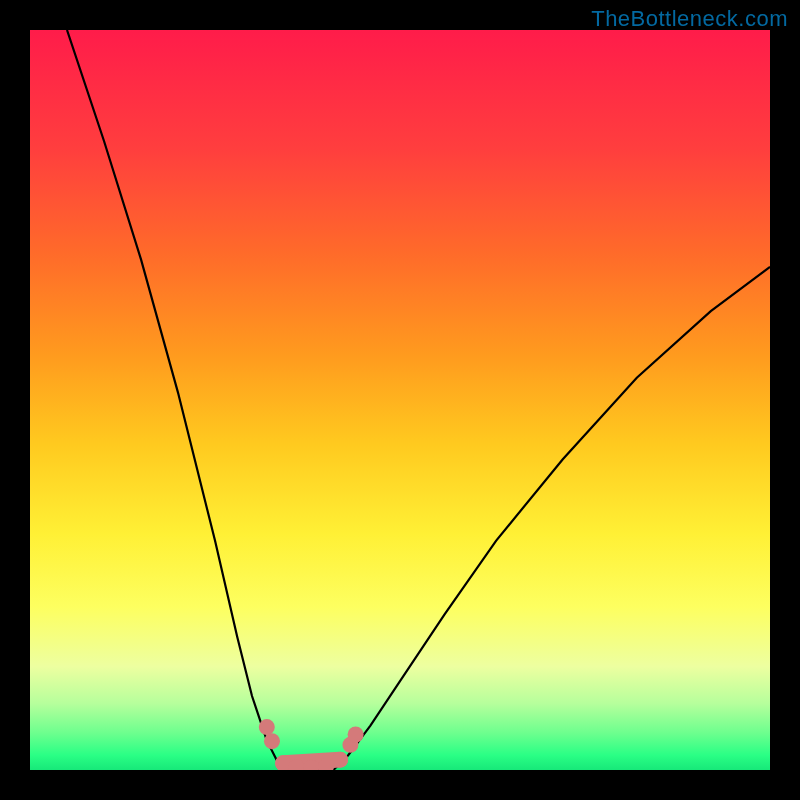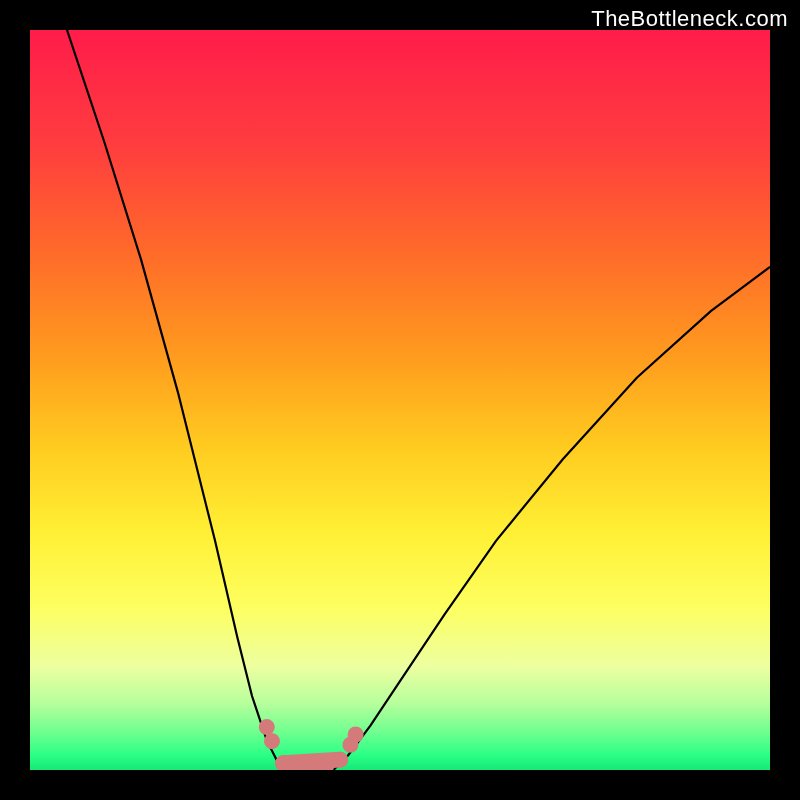--- a/index.html
+++ b/index.html
@@ -36,21 +36,21 @@
       #b6ff9c 91%,
       #6dff8e 95%,
       #2aff85 98%,
       #17e879 100%
     );
   }
   .watermark {
     position: absolute;
     top: 6px;
     right: 12px;
-    color: #ffffff;
+    color: #0369a1;
     font-size: 22px;
     letter-spacing: 0.5px;
     user-select: none;
   }
   svg.curves {
     position: absolute;
     left: 0;
     top: 0;
     width: 740px;
     height: 740px;

